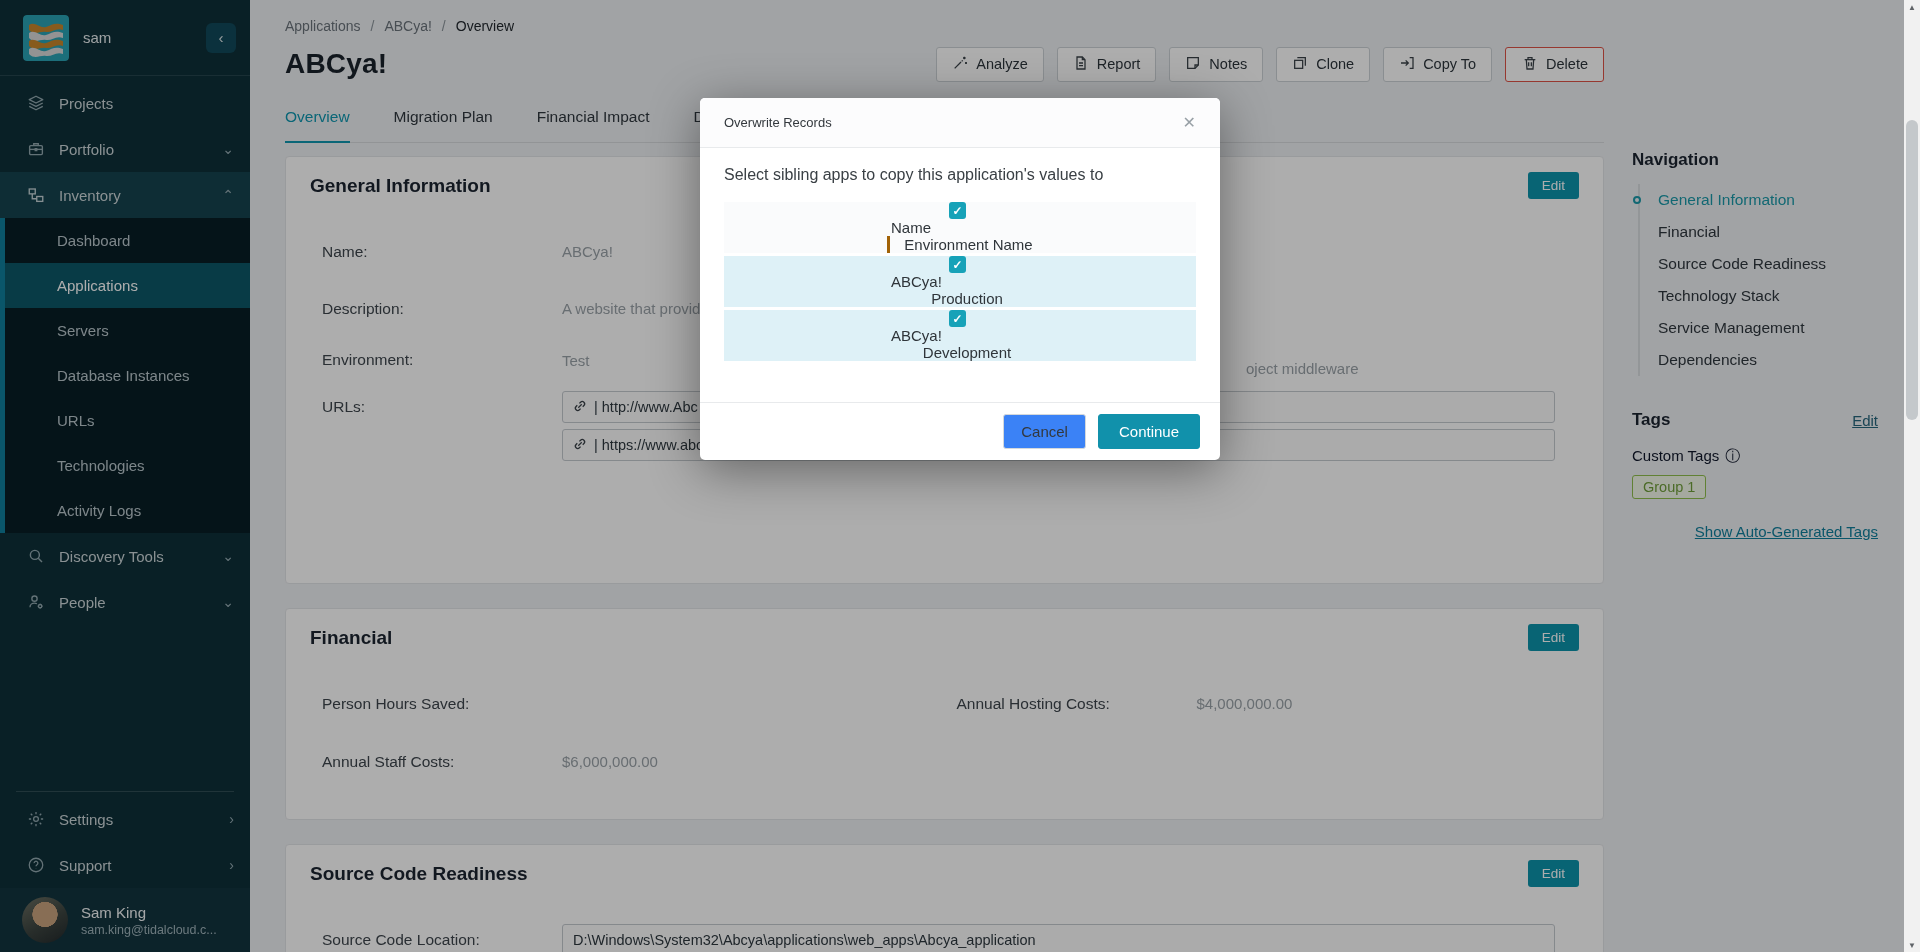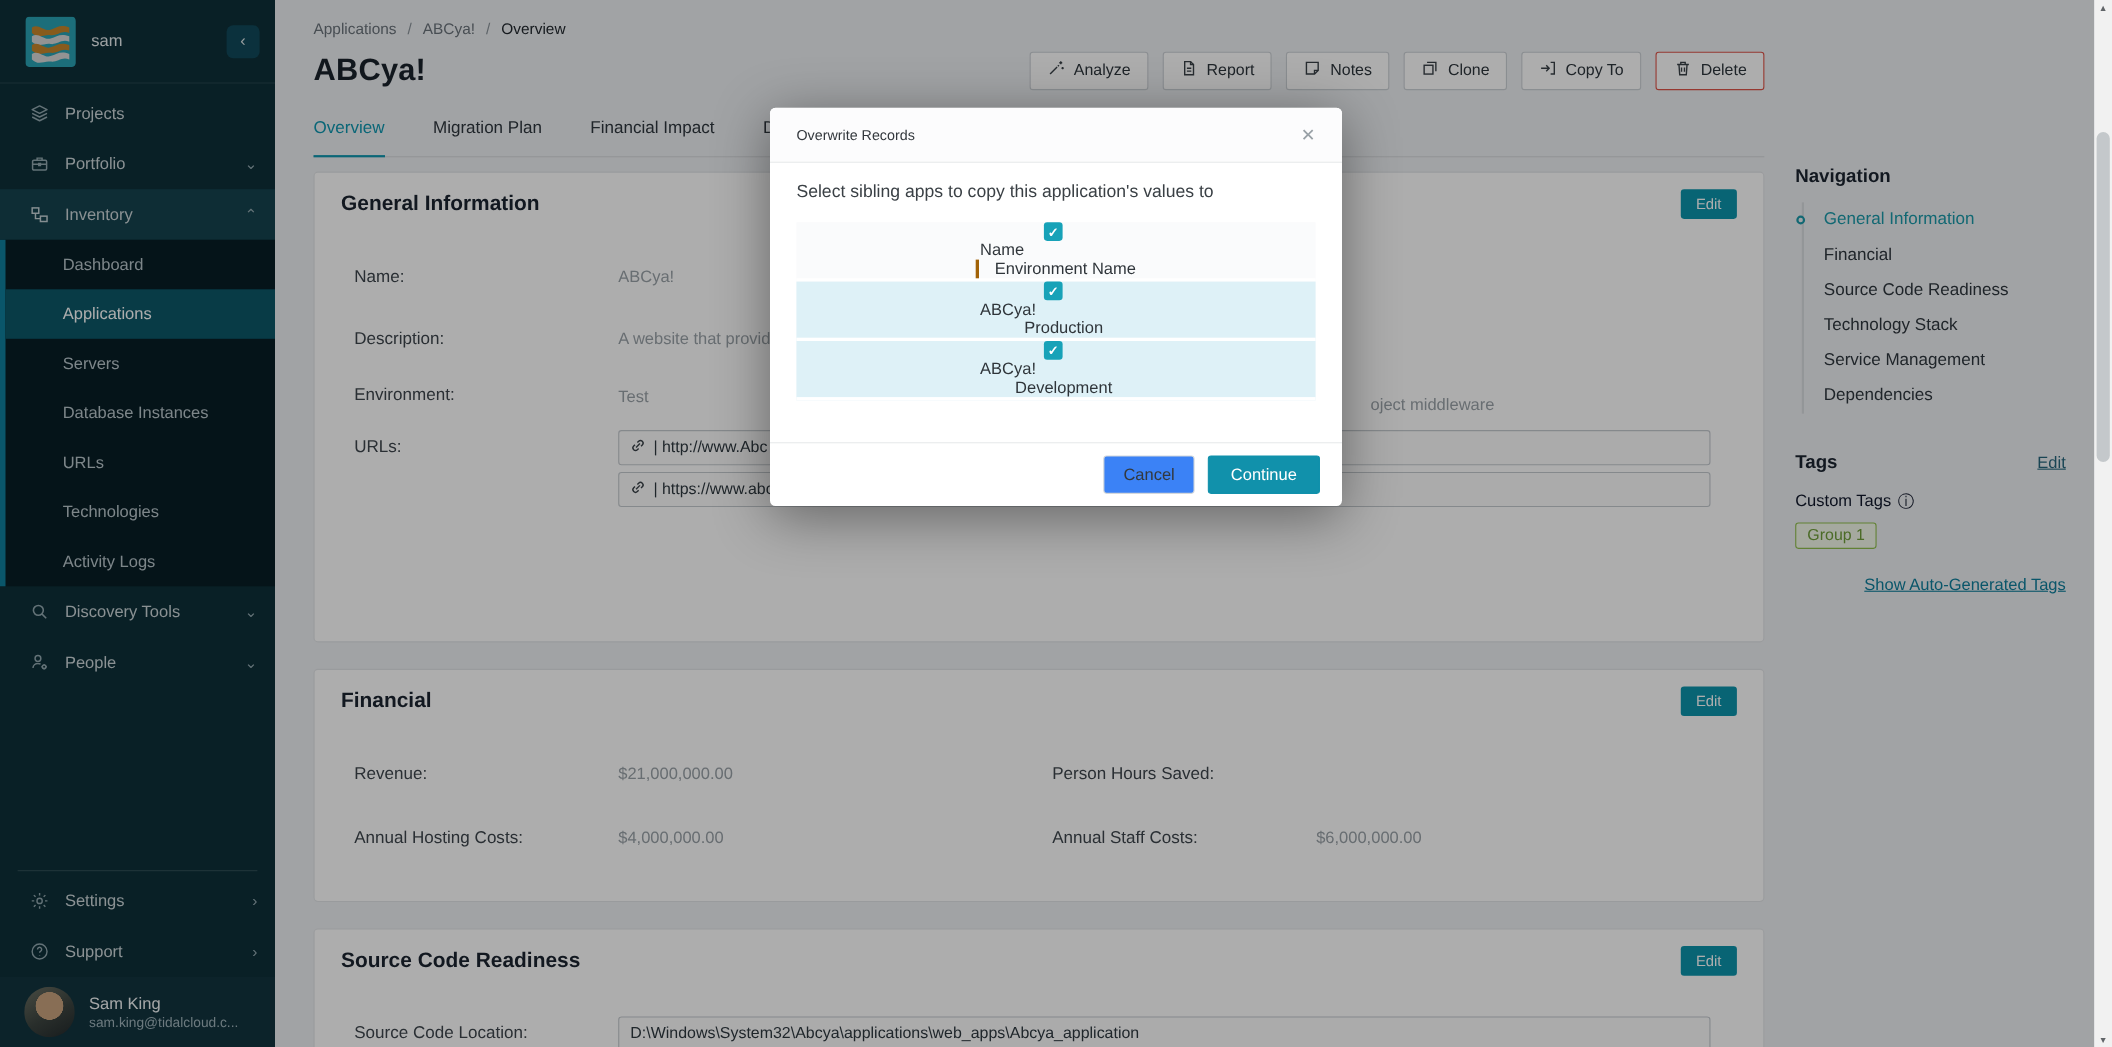--- a/index.html
+++ b/index.html
@@ -360,24 +360,20 @@
         <div class="overflow-frag">oject middleware</div>
       </div>
 
       <div class="panel" style="margin-top:24px; min-height:212px">
         <div class="panel-head">
           <div class="panel-title">Financial</div>
           <div class="edit-btn">Edit</div>
         </div>
         <div class="fin-grid">
           <div class="frow">
-            <div class="flabel">Revenue:</div>
-            <div class="fvalue">$21,000,000.00</div>
-          </div>
-          <div class="frow">
             <div class="flabel">Person Hours Saved:</div>
             <div class="fvalue"></div>
           </div>
           <div class="frow">
             <div class="flabel">Annual Hosting Costs:</div>
             <div class="fvalue">$4,000,000.00</div>
           </div>
           <div class="frow">
             <div class="flabel">Annual Staff Costs:</div>
             <div class="fvalue">$6,000,000.00</div>

